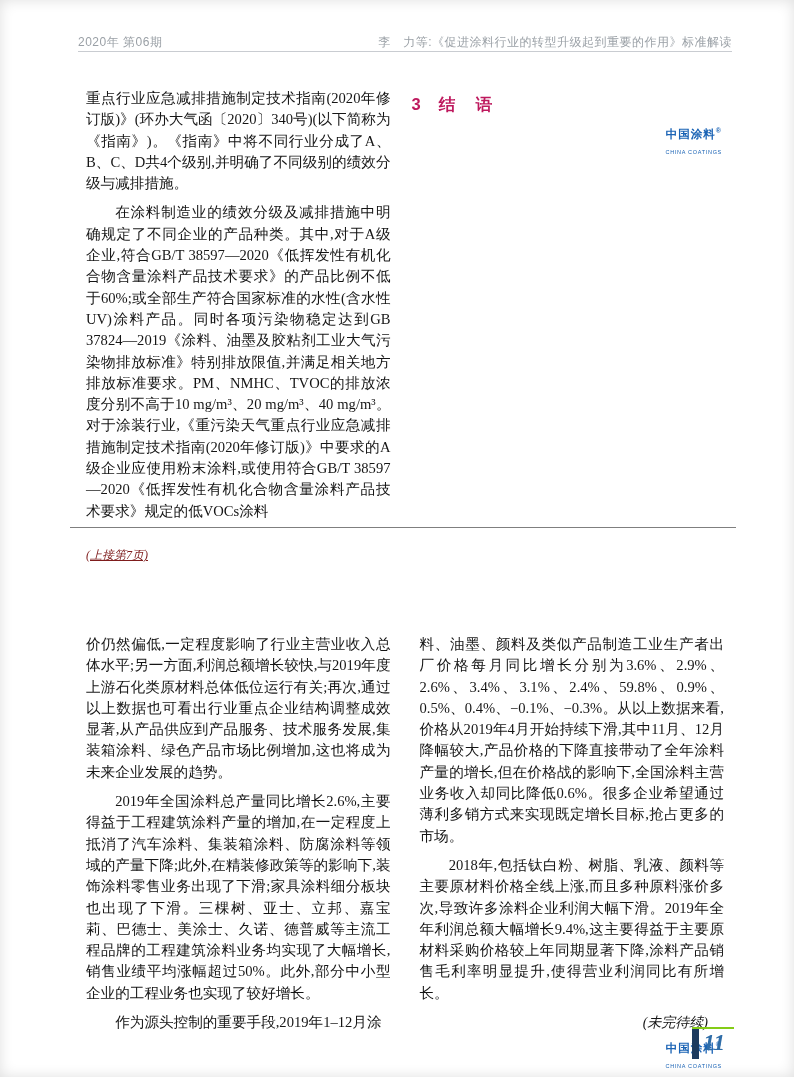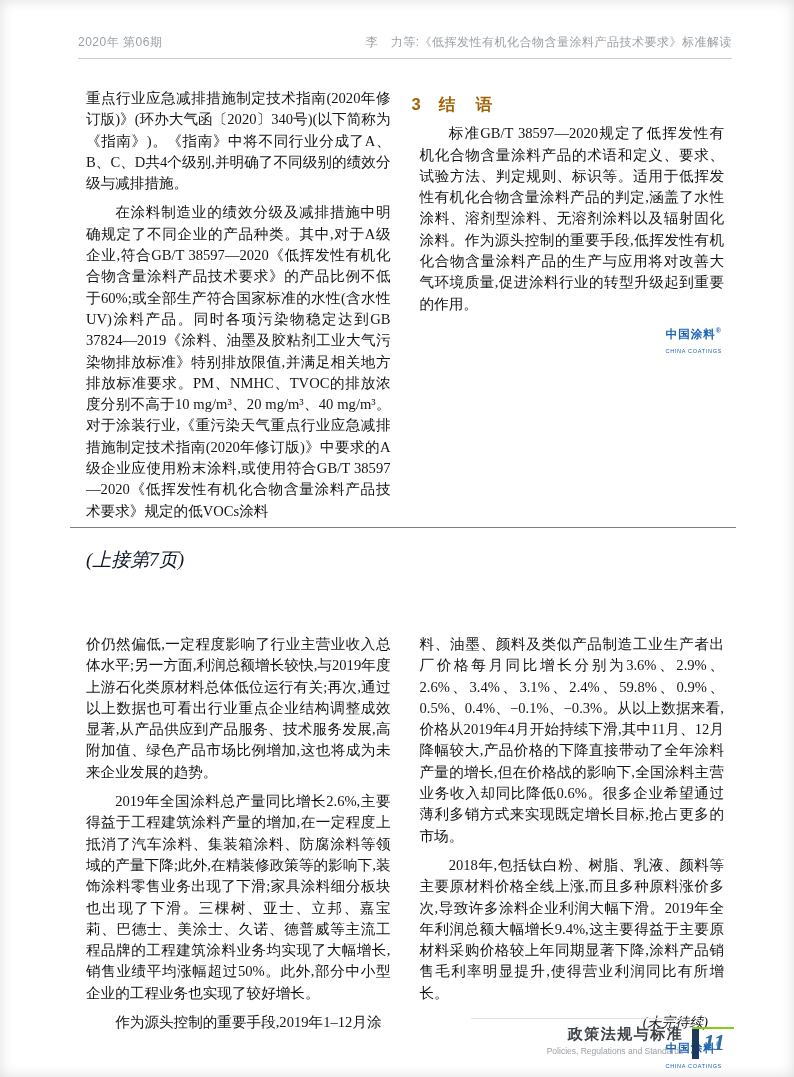--- a/index.html
+++ b/index.html
@@ -9,47 +9,47 @@
     box-shadow: inset 0 0 14px rgba(0,0,0,0.13);
     font-family:"Liberation Serif","DejaVu Serif",serif;
     color:#151515;
   }
   
   .header {
     position:absolute; top:34px; left:78px; right:62px;
     display:flex; justify-content:space-between; align-items:flex-end;
     font-family:"Liberation Sans","DejaVu Sans",sans-serif;
     font-size:12px; color:#9aa0a6; letter-spacing:0.5px;
-    padding-bottom:7px; border-bottom:1px solid #c9ccd1;
+    border-bottom:1px solid #c9ccd1;
   }
   
   .cols { display:flex; gap:13px; }
   .col { flex:1 1 0; font-size:14.6px; line-height:21.3px; text-align:justify; }
   .col p { margin:8px; }
   .indent { text-indent:2em; }
   .top-cols { position:absolute; top:80px; left:78px; right:62px; }
   .bottom-cols { position:absolute; top:626px; left:78px; right:62px; }
   
   .heading {
     margin:14px 0 7px 0; font-size:16.5px; font-weight:bold;
-    color:#a16207; font-family:"Liberation Sans","DejaVu Sans",sans-serif;
+    color:#be185d; font-family:"Liberation Sans","DejaVu Sans",sans-serif;
     letter-spacing:2px;
   }
   .heading .h-num { margin-right:16px; }
   
   .logo {
     margin:12px 10px 0 auto; width:max-content; text-align:center;
     color:#1a63b5; font-family:"Liberation Sans","DejaVu Sans",sans-serif;
   }
   .logo-cn { font-size:11.5px; font-weight:bold; letter-spacing:1px; line-height:1.1; }
   .logo-cn .reg { font-size:7px; vertical-align:super; }
   .logo-en { font-size:5.5px; letter-spacing:0.7px; margin-top:1px; }
   
   .divider { position:absolute; top:527px; left:70px; right:58px; border-top:1px solid #7f7f7f; }
-  .continued-from { position:absolute; top:547px; left:86px; font-style:italic; font-size:19px; color:#0f172a; }
+  .continued-from { position:absolute; top:547px; left:86px; font-style:italic; font-size:12px; color:#7f1d1d;text-decoration:underline; }
   .tbc { text-align:right; font-style:italic; padding-right:16px; margin-top:5px; font-size:14px; }
   .bottom-logo { margin-top:2px; }
   
   .footer { position:absolute; top:1018px; right:60px; display:flex; align-items:flex-start; gap:9px; }
   .footer-titles {
     text-align:right; padding-top:6px; min-width:212px;
     border-top:1px solid #e3e3e3;
     font-family:"Liberation Sans","DejaVu Sans",sans-serif;
   }
   .footer-cn { font-size:15px; font-weight:bold; color:#3d4349; letter-spacing:1.5px; }
@@ -61,64 +61,59 @@
     font-size:23px; color:#2f6da8; line-height:1.1; padding:1px 9px 2px 4px;
   }
 </style>
 </head>
 <body>
 
 <div class="page">
 
   <div class="header">
     <span>2020年 第06期</span>
-    <span>李　力等:《低挥发性有机化合物含量涂料产品技术要求》标准解读</span>
+    <span>李　力等:《促进涂料行业的转型升级起到重要的作用》标准解读</span>
   </div>
 
   <div class="cols top-cols">
     <div class="col">
       <p>重点行业应急减排措施制定技术指南(2020年修订版)》(环办大气函〔2020〕340号)(以下简称为《指南》)。《指南》中将不同行业分成了A、B、C、D共4个级别,并明确了不同级别的绩效分级与减排措施。</p>
       <p class="indent">在涂料制造业的绩效分级及减排措施中明确规定了不同企业的产品种类。其中,对于A级企业,符合GB/T 38597—2020《低挥发性有机化合物含量涂料产品技术要求》的产品比例不低于60%;或全部生产符合国家标准的水性(含水性UV)涂料产品。同时各项污染物稳定达到GB 37824—2019《涂料、油墨及胶粘剂工业大气污染物排放标准》特别排放限值,并满足相关地方排放标准要求。PM、NMHC、TVOC的排放浓度分别不高于10 mg/m³、20 mg/m³、40 mg/m³。对于涂装行业,《重污染天气重点行业应急减排措施制定技术指南(2020年修订版)》中要求的A级企业应使用粉末涂料,或使用符合GB/T 38597—2020《低挥发性有机化合物含量涂料产品技术要求》规定的低VOCs涂料</p>
     </div>
     <div class="col">
       <div class="heading">
         <span class="h-num">3</span><span>结　语</span>
       </div>
-      <p class="indent">标准GB/T 38597—2020规定了低挥发性有机化合物含量涂料产品的术语和定义、要求、试验方法、判定规则、标识等。适用于低挥发性有机化合物含量涂料产品的判定,涵盖了水性涂料、溶剂型涂料、无溶剂涂料以及辐射固化涂料。作为源头控制的重要手段,低挥发性有机化合物含量涂料产品的生产与应用将对改善大气环境质量,促进涂料行业的转型升级起到重要的作用。</p>
       <div class="logo">
         <div class="logo-cn"><span>中国涂料</span><span class="reg">®</span></div>
         <div class="logo-en">CHINA COATINGS</div>
       </div>
     </div>
   </div>
 
   <div class="divider"></div>
   <div class="continued-from">(上接第7页)</div>
 
   <div class="cols bottom-cols">
     <div class="col">
-      <p>价仍然偏低,一定程度影响了行业主营业收入总体水平;另一方面,利润总额增长较快,与2019年度上游石化类原材料总体低位运行有关;再次,通过以上数据也可看出行业重点企业结构调整成效显著,从产品供应到产品服务、技术服务发展,高附加值、绿色产品市场比例增加,这也将成为未来企业发展的趋势。</p>
+      <p>价仍然偏低,一定程度影响了行业主营业收入总体水平;另一方面,利润总额增长较快,与2019年度上游石化类原材料总体低位运行有关;再次,通过以上数据也可看出行业重点企业结构调整成效显著,从产品供应到产品服务、技术服务发展,集装箱涂料、绿色产品市场比例增加,这也将成为未来企业发展的趋势。</p>
       <p class="indent">2019年全国涂料总产量同比增长2.6%,主要得益于工程建筑涂料产量的增加,在一定程度上抵消了汽车涂料、集装箱涂料、防腐涂料等领域的产量下降;此外,在精装修政策等的影响下,装饰涂料零售业务出现了下滑;家具涂料细分板块也出现了下滑。三棵树、亚士、立邦、嘉宝莉、巴德士、美涂士、久诺、德普威等主流工程品牌的工程建筑涂料业务均实现了大幅增长,销售业绩平均涨幅超过50%。此外,部分中小型企业的工程业务也实现了较好增长。</p>
       <p class="indent">作为源头控制的重要手段,2019年1–12月涂</p>
     </div>
     <div class="col">
       <p>料、油墨、颜料及类似产品制造工业生产者出厂价格每月同比增长分别为3.6%、2.9%、2.6%、3.4%、3.1%、2.4%、59.8%、0.9%、0.5%、0.4%、−0.1%、−0.3%。从以上数据来看,价格从2019年4月开始持续下滑,其中11月、12月降幅较大,产品价格的下降直接带动了全年涂料产量的增长,但在价格战的影响下,全国涂料主营业务收入却同比降低0.6%。很多企业希望通过薄利多销方式来实现既定增长目标,抢占更多的市场。</p>
       <p class="indent">2018年,包括钛白粉、树脂、乳液、颜料等主要原材料价格全线上涨,而且多种原料涨价多次,导致许多涂料企业利润大幅下滑。2019年全年利润总额大幅增长9.4%,这主要得益于主要原材料采购价格较上年同期显著下降,涂料产品销售毛利率明显提升,使得营业利润同比有所增长。</p>
       <p class="tbc">(未完待续)</p>
       <div class="logo bottom-logo">
         <div class="logo-cn"><span>中国涂料</span><span class="reg">®</span></div>
         <div class="logo-en">CHINA COATINGS</div>
       </div>
     </div>
   </div>
 
   <div class="footer">
-    <div class="footer-titles">
-      <div class="footer-cn">政策法规与标准</div>
-      <div class="footer-en">Policies, Regulations and Standards</div>
-    </div>
     <div class="pagenum-wrap">
       <span class="pagenum-bar"></span>
       <span class="pagenum">11</span>
     </div>
   </div>
 
 </div>
 
 </body></html>

